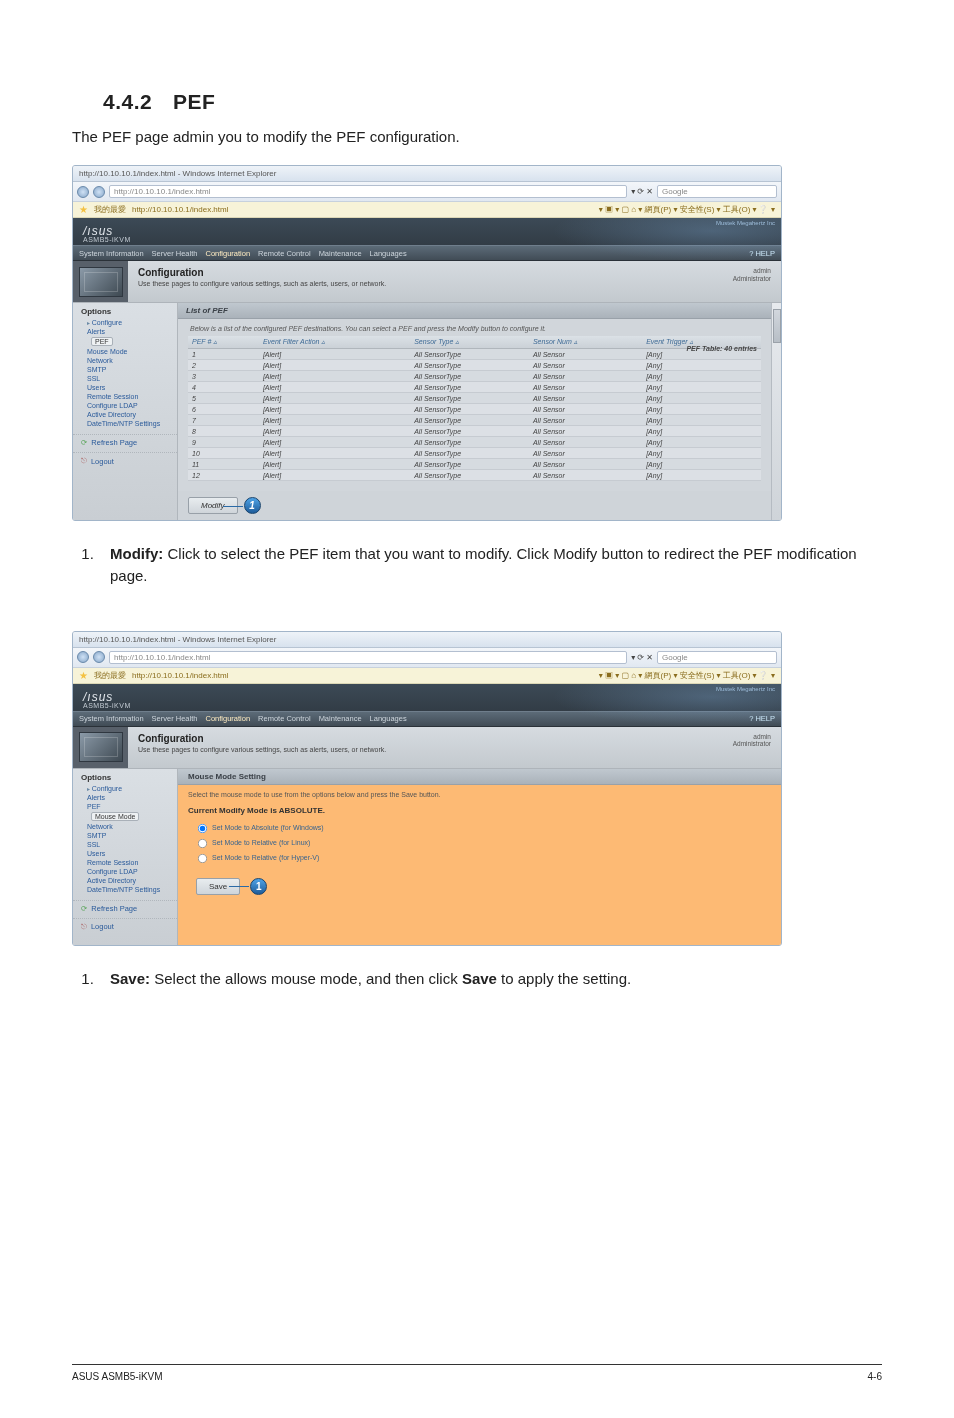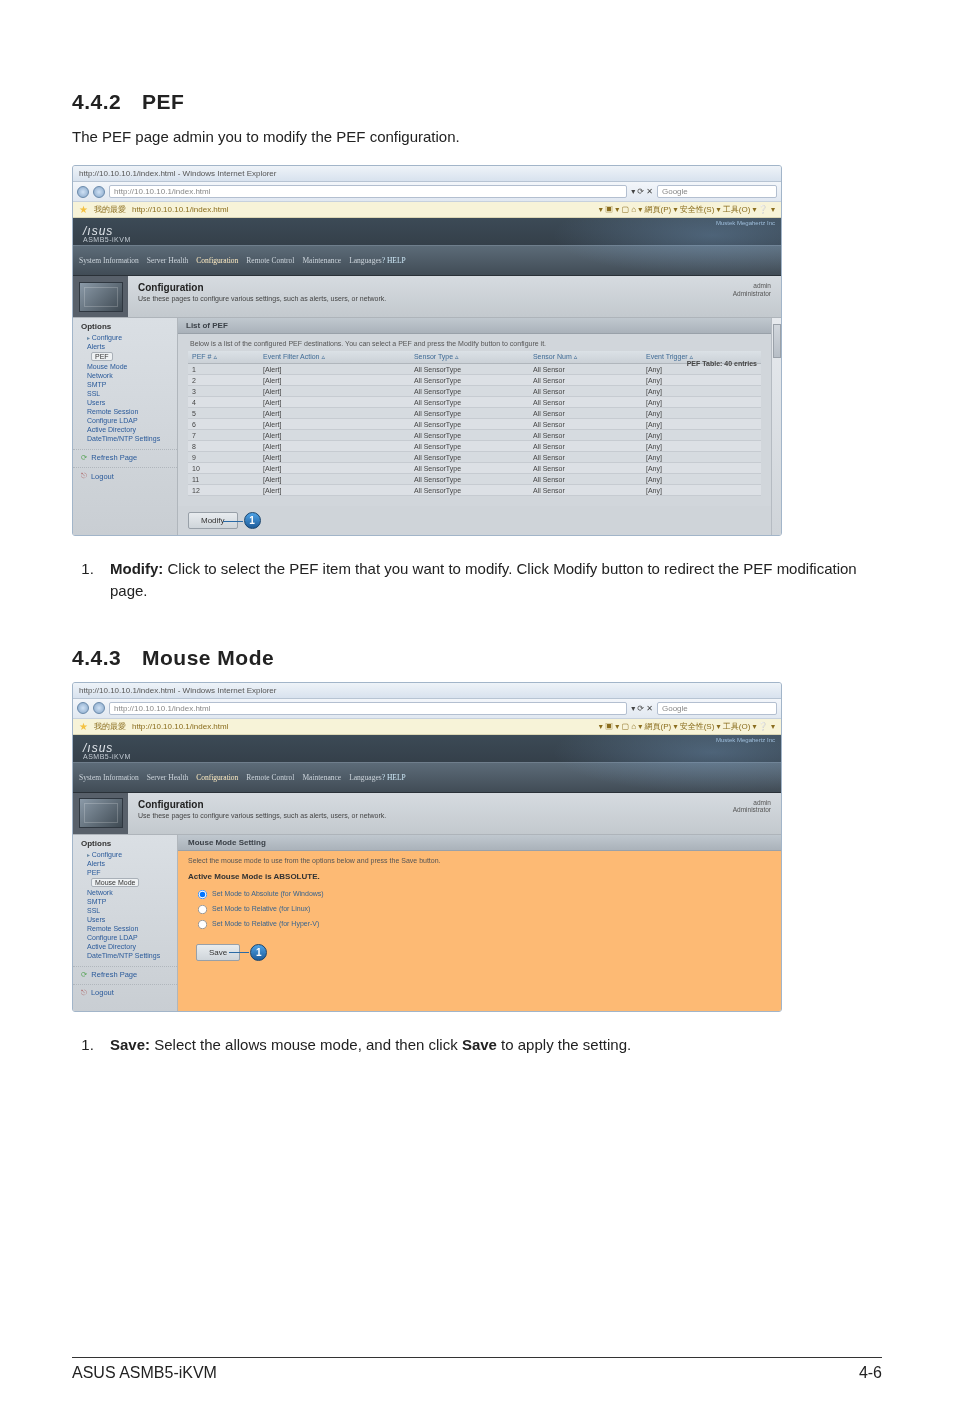--- a/index.html
+++ b/index.html
@@ -11,20 +11,21 @@
     padding: 90px 72px 30px 72px;
     color: #222;
     position: relative;
     min-height: 1418px;
   }
   h2.section-title {
     font-size: 21px;
     font-weight: bold;
     margin-bottom: 12px;
     letter-spacing: 0.5px;
+    margin-left: 31px;
   }
   h2.section-title .numpart {
     display: inline-block;
     width: 70px;
   }
   p.intro {
     font-size: 15px;
     margin-bottom: 18px;
     line-height: 1.4;
   }
@@ -88,28 +89,28 @@
     content:"";
     position:absolute; right:0; top:0; width:230px; height:100%;
     background: radial-gradient(ellipse at 70% 30%, rgba(120,160,200,0.35), transparent 70%);
     pointer-events:none;
   }
   .corner-text{
     position:absolute; right:6px; top:2px; font-size:6px; color:#a6c3dd;
   }
   .menu-bar {
     background: linear-gradient(#5c6b78,#414c56);
-    height:31px;
+    height:16px;
     display:flex; align-items:center;
     font-size:7.5px;
     color:#cdd5dc;
     padding:0 6px;
+    justify-content:space-between;
     border-top:1px solid #6f7e8c;
     border-bottom:1px solid #2a3138;
-    font-family:Liberation Serif, serif;
   }
   .menu-items { display:flex; gap:8px; }
   .menu-items span.active { color:#ffecc2; }
   .help-tag { color:#cfeaf9;}
   .conf-bar {
     display:flex; background: linear-gradient(#d6dbe0,#c3c9ce);
     border-bottom:1px solid #aeb4ba;
     min-height:42px;
   }
   .conf-bar .thumb { width:55px; background:#58606a; display:flex; align-items:center; justify-content:center;}
@@ -191,21 +192,21 @@
   ol.instr li { padding-left: 12px;}
   ol.instr li .b { font-weight:bold; }
 
   .sec-block { margin-top: 44px; }
   .page-footer {
     position:absolute;
     bottom: 36px;
     left:72px; right:72px;
     border-top:1px solid #333;
     padding-top:6px;
-    font-size:16px;
+    font-size:10px;
     display:flex; justify-content:space-between;
     color:#222;
   }
   .scrollbar-fake { width:10px; background:linear-gradient(#e7eaee,#cfd4d9); border-left:1px solid #b5bbc2;}
   .scrollbar-fake .thumb { width:8px; height:34px; background:linear-gradient(#d2d7dd,#b7bec6); border:1px solid #9aa1a9; margin:6px auto 0 auto;}
 </style>
 </head>
 <body>
 
 <h2 class="section-title">
@@ -283,21 +284,21 @@
       <div class="refresh">
           <span class="ri">⟳</span>
           <span>Refresh Page</span>
         </div>
       <div class="logout">
           <span class="li">⎋</span>
           <span>Logout</span>
         </div>
     </div>
     <div class="main-panel" style="display:flex;">
-      <div style="flex:1; display:flex; flex-direction:column;">
+      <div style="flex:1; display:flex; flex-direction:column;font-style:italic;">
         <div class="grid-header">List of PEF</div>
         <div class="panel-pad" style="position:relative;">
           <div class="subtext">Below is a list of the configured PEF destinations. You can select a PEF and press the Modify button to configure it.</div>
           <div class="right-meta">PEF Table: 40 entries</div>
           <table class="pef">
             <thead>
                 <tr>
               <th>PEF # ▵</th>
               <th>Event Filter Action ▵</th>
               <th>Sensor Type ▵</th>
@@ -405,23 +406,20 @@
   </div>
 </div>
 
 <ol class="instr">
   <li>
     <span class="b">Modify:</span><span> Click to select the PEF item that you want to modify. Click Modify button to redirect the PEF modification page.</span>
   </li>
 </ol>
 
 <div class="sec-block">
-  <h2 class="section-title">
-    <span class="numpart">4.4.3</span><span>Mouse Mode</span>
-  </h2>
 
   <div class="screenshot">
     <div class="ss-titlebar">http://10.10.10.1/index.html - Windows Internet Explorer</div>
     <div class="ss-addr">
       <div class="circle-btn"></div>
       <div class="circle-btn"></div>
       <div class="addr-field">http://10.10.10.1/index.html</div>
       <span>▾ ⟳ ✕</span>
       <div class="search-field">Google</div>
     </div>
@@ -488,21 +486,21 @@
             <span>Refresh Page</span>
           </div>
         <div class="logout">
             <span class="li">⎋</span>
             <span>Logout</span>
           </div>
       </div>
       <div class="main-panel mm-body">
         <div class="mm-head">Mouse Mode Setting</div>
         <div class="mm-inst">Select the mouse mode to use from the options below and press the Save button.</div>
-        <div class="mm-strong">Active Mouse Mode is ABSOLUTE.</div>
+        <div class="mm-strong">Current Modify Mode is ABSOLUTE.</div>
         <div class="mm-opts">
           <label><input type="radio" checked="" style=""><span>Set Mode to Absolute (for Windows)</span></label>
           <label><input type="radio" style=""><span>Set Mode to Relative (for Linux)</span></label>
           <label><input type="radio" style=""><span>Set Mode to Relative (for Hyper-V)</span></label>
         </div>
         <div class="mm-save-row">
           <span class="btn">Save</span>
           <div class="marker">1</div>
         </div>
       </div>

